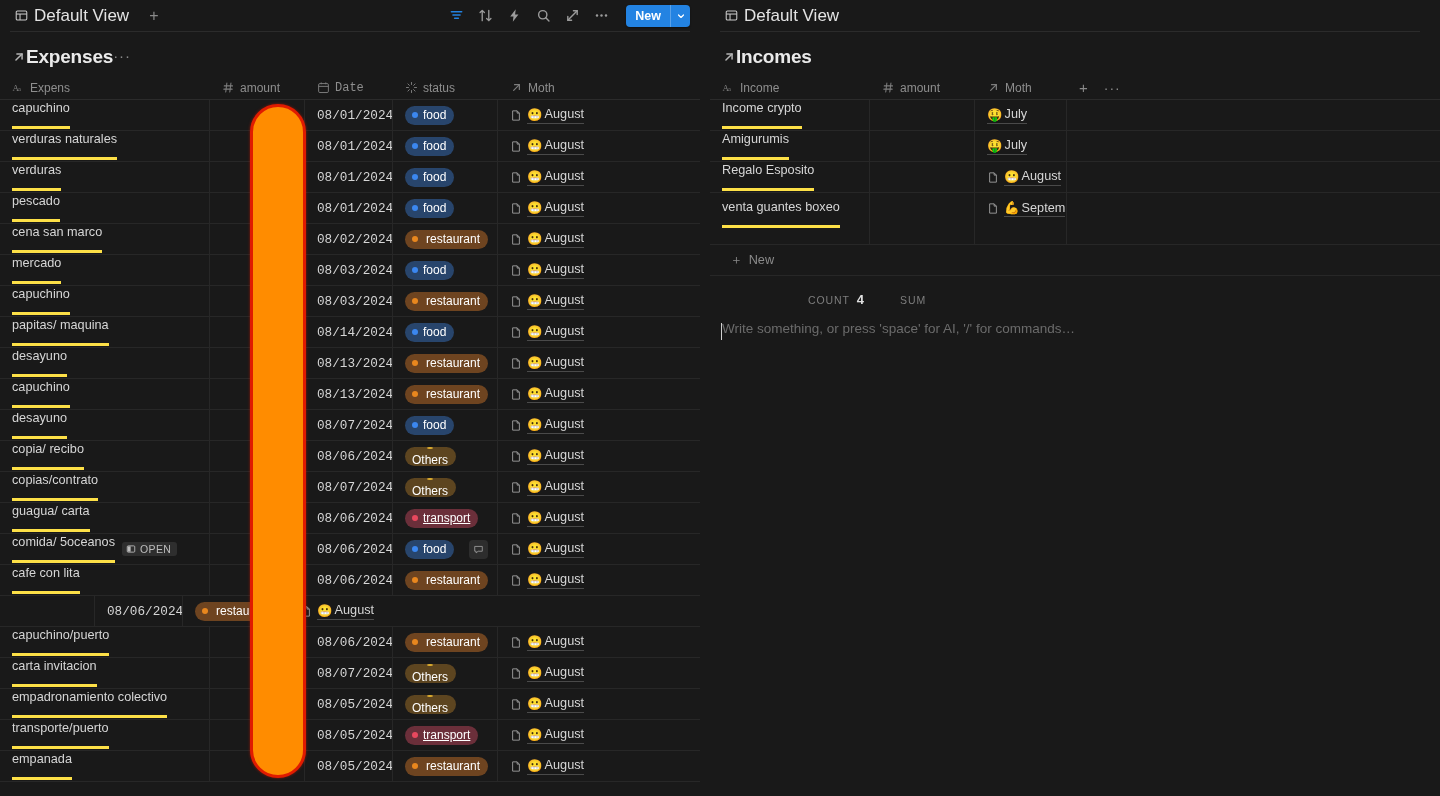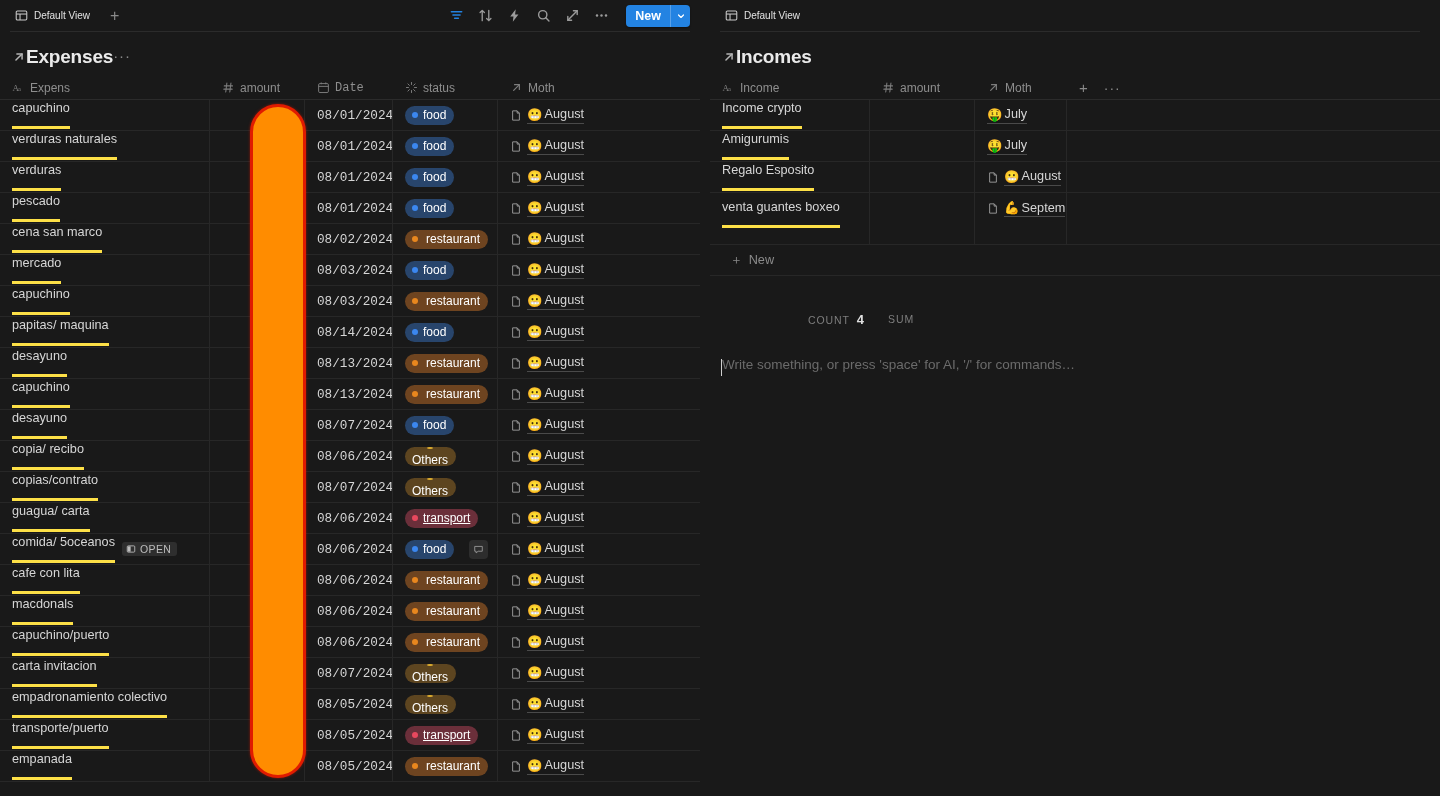--- a/index.html
+++ b/index.html
@@ -29,21 +29,21 @@
 
   
   .toolbar {
     position: relative;
     height: 31px;
     display: flex; align-items: center;
     padding: 0 10px 0 10px;
   }
   .view-tab {
     display: flex; align-items: center; gap: 6px;
-    font-size: 10px; color: #e3e3e3; padding: 3px 5px; border-radius: 4px;
+    font-size: 17px; color: #e3e3e3; padding: 3px 5px; border-radius: 4px;
   }
   .view-tab .grid-ic { display:inline-flex; }
   .plus-tab {
     margin-left: 10px; color: #8a8a8a; font-size: 16px; line-height: 1;
     padding: 0 5px; cursor: pointer;
   }
   .toolbar-right {
     position: absolute; right: 10px; top: 0; height: 31px;
     display: flex; align-items: center; gap: 13px;
   }
@@ -164,22 +164,22 @@
 
   
   .new-row {
     display: flex; align-items: center; gap: 6px;
     height: 31px; padding-left: 20px;
     font-size: 12.7px; color: #8b8b8b;
     border-bottom: 1px solid #272727;
   }
   
   .agg-row {
-    display: flex; align-items: flex-start; height: 31px;
-    padding-left: 20px; gap: 10px; margin-top: 36px;
+    display: flex; align-items: flex-end; height: 31px;
+    padding-left: 20px; gap: 22px;
   }
   .agg-item { display: flex; align-items: center; gap: 7px; }
   .agg-label { font-size: 10.5px; color: #7e7e7e; letter-spacing: .9px; }
   .agg-val { font-size: 13px; color: #e0e0e0; font-weight: 700; }
 
   .placeholder {
     padding: 14px 0 0 12px; font-size: 13.5px; color: #6b6b6b;
     position: relative;
   }
   .placeholder::before {
@@ -738,23 +738,20 @@
                   <svg width="12" height="13" viewBox="0 0 16 16" fill="none" stroke="currentColor" stroke-width="1.2" stroke-linejoin="round">
                     <path d="M3.5 1.8h6l3 3v9.4h-9z"></path>
                     <path d="M9.5 1.8v3h3"></path>
                   </svg>
                 </span>
                 <span class="rel-text"><span class="emoji">😬</span>August</span>
               </span>
             </div>
           </div>
           <div class="trow">
-            <div class="td c-name">
-              <span class="cellname">macdonals</span>
-            </div>
             <div class="td c-amt"></div>
             <div class="td c-date">08/06/2024</div>
             <div class="td c-stat">
               <span class="tag tag-restaurant">
                 <span class="dot"></span>
                 <span>restaurant</span>
               </span>
             </div>
             <div class="td c-moth last">
               <span class="relation-cell">

